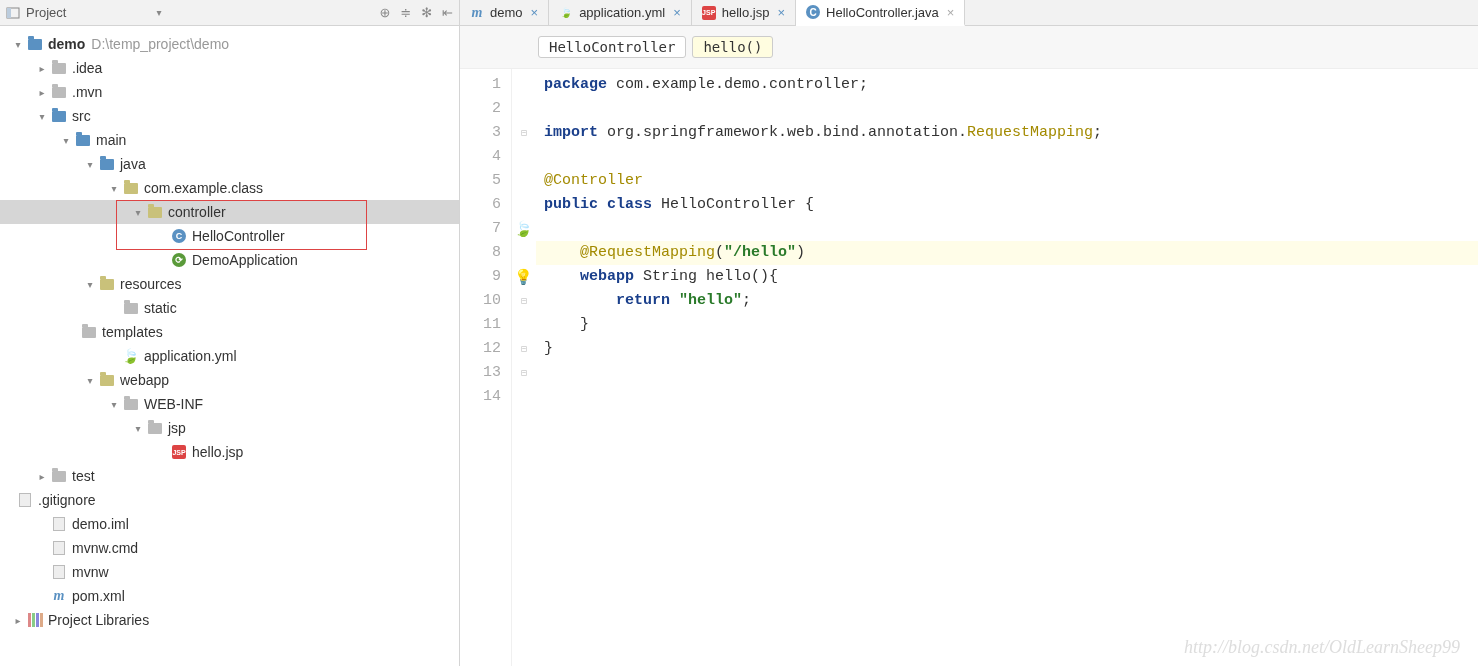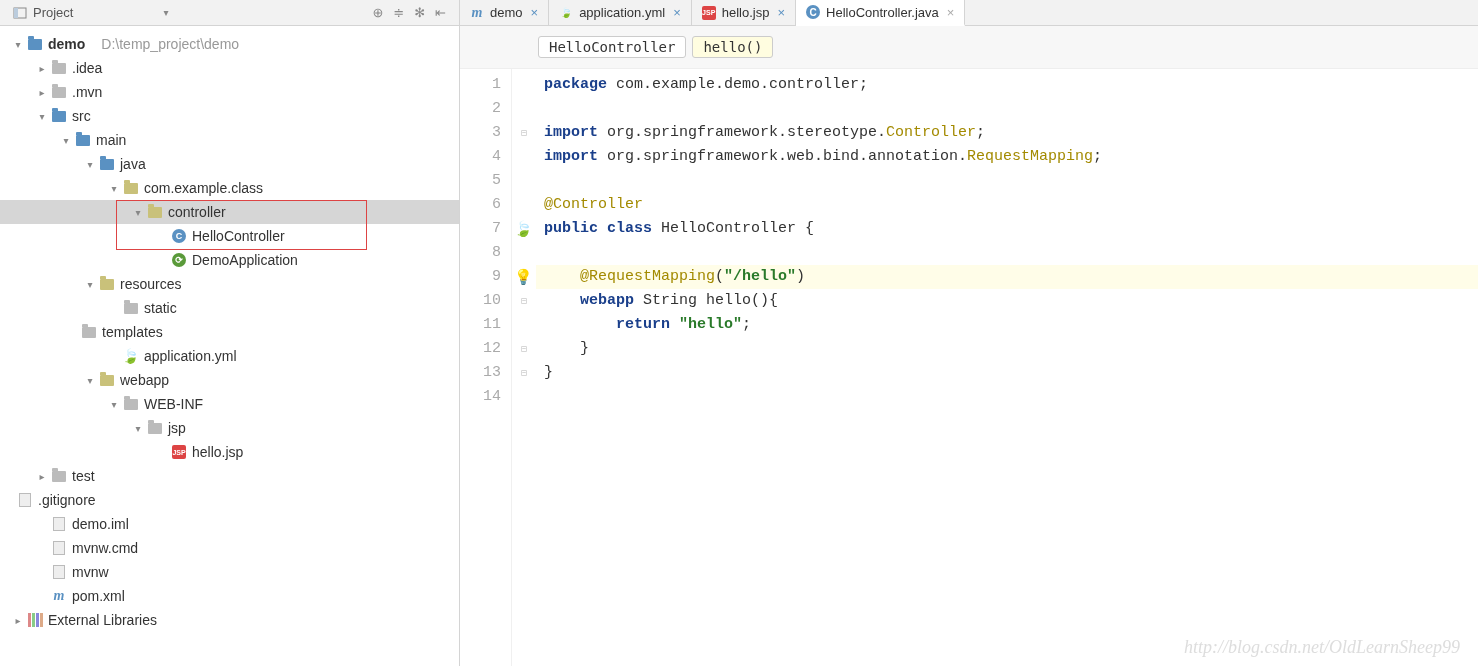--- a/index.html
+++ b/index.html
@@ -1,18 +1,18 @@
 <!DOCTYPE html>
 <html><head>
 <meta charset="utf-8">
 <style>
 * { box-sizing: border-box; margin: 0; padding: 0; }
 body { font-family: "Segoe UI", Arial, sans-serif; font-size: 13px; color: #333; background: #fff; width: 1478px; height: 666px; overflow: hidden; display: flex; flex-direction: column; }
 .header { display: flex; height: 26px; background: #f2f2f2; border-bottom: 1px solid #d4d4d4; }
-.project-header { width: 460px; display: flex; align-items: center; padding: 0 13px; border-right: 1px solid #d4d4d4; position: relative; }
+.project-header { width: 460px; display: flex; align-items: center; padding: 0 6px; border-right: 1px solid #d4d4d4; position: relative; }
 .project-header .title { margin-left: 6px; color: #555; }
 .project-header-right { margin-left: auto; display: flex; gap: 10px; color: #888; align-items: center; }
 .project-header-right span { cursor: pointer; }
 .tabs { display: flex; align-items: stretch; flex: 1; }
 .tab { display: flex; align-items: center; padding: 0 10px; border-right: 1px solid #d4d4d4; gap: 6px; cursor: pointer; white-space: nowrap; }
 .tab.active { background: #fff; border-bottom: 2px solid #fff; margin-bottom: -1px; }
 .tab .close { color: #aaa; margin-left: 2px; }
 .tab .close.modified { color: #5a91c2; }
 .tab-icon { width: 14px; height: 14px; display: flex; align-items: center; justify-content: center; font-size: 10px; font-weight: bold; border-radius: 2px; }
 .tab-icon.m { color: #5a91c2; font-style: italic; font-family: serif; font-size: 14px; }
@@ -23,21 +23,21 @@
 .body { display: flex; flex: 1; height: calc(100% - 26px); }
 .sidebar { width: 460px; border-right: 1px solid #d4d4d4; overflow: auto; padding-top: 6px; font-size: 14px; }
 .editor { flex: 1; display: flex; flex-direction: column; position: relative; }
 
 .tree-row { display: flex; align-items: center; height: 24px; cursor: pointer; white-space: nowrap; }
 .tree-row.selected { background: #d6d6d6; }
 .tree-row .arrow { width: 16px; text-align: center; color: #888; font-size: 10px; }
 .tree-row .arrow.none { visibility: hidden; }
 .tree-row .icon { width: 18px; height: 16px; display: flex; align-items: center; justify-content: center; margin-right: 4px; }
 .tree-row .label { color: #333; }
-.tree-row .path { color: #999; margin-left: 16px; }
+.tree-row .path { color: #999; margin-left: 6px; }
 .tree-row.bold .label { font-weight: bold; }
 .highlight-box { position: relative; }
 .highlight-box::after { content:""; position:absolute; left: 116px; right: 92px; top: 0; height: 48px; border: 1px solid #d44; pointer-events: none; }
 
 .breadcrumb { display: flex; align-items: center; padding: 10px 0 10px 78px; gap: 6px; border-bottom: 1px solid #eee; background:#f7f7f7; }
 .crumb { border: 1px solid #ccc; border-radius: 3px; padding: 2px 10px; font-family: Consolas, monospace; font-size: 14px; background: #fff; }
 .crumb.sel { background: #fffde0; }
 
 .code-area { display: flex; flex: 1; font-family: Consolas, "Courier New", monospace; font-size: 15px; position: relative; }
 .gutter { width: 52px; text-align: right; color: #aaa; padding-top: 4px; background: #fff; border-right: 1px solid #f0f0f0; }
@@ -313,21 +313,21 @@
       <div class="tree-row" style="padding-left:10px">
     <span class="arrow ">▸</span>
     <span class="icon">
           <span class="lib-icon">
             <span style="background:#d88"></span>
             <span style="background:#8c8"></span>
             <span style="background:#88d"></span>
             <span style="background:#da8"></span>
           </span>
         </span>
-    <span class="label">External Libraries</span>
+    <span class="label">Project Libraries</span>
 
   </div>
     </div>
   <div class="editor">
     <div class="breadcrumb">
       <span class="crumb">HelloController</span>
       <span class="crumb sel">hello()</span>
     </div>
     <div class="code-area">
       <div class="gutter" id="gutter">
@@ -370,21 +370,20 @@
             <span style="color:#ccc;font-size:10px">⊟</span>
           </div>
           <div>
             <span style="color:#ccc;font-size:10px">⊟</span>
           </div>
           <div></div>
         </div>
       <div class="code" id="code">
           <div class="line"><span class="kw">package</span><span class="plain"> com.example.demo.controller;</span></div>
           <div class="line"></div>
-          <div class="line"><span class="kw">import</span><span class="plain"> org.springframework.stereotype.</span><span class="cls">Controller</span><span class="plain">;</span></div>
           <div class="line"><span class="kw">import</span><span class="plain"> org.springframework.web.bind.annotation.</span><span class="cls">RequestMapping</span><span class="plain">;</span></div>
           <div class="line"></div>
           <div class="line"><span class="ann">@Controller</span></div>
           <div class="line"><span class="kw">public class</span><span class="plain"> HelloController {</span></div>
           <div class="line"></div>
           <div class="line hl"><span class="plain">    </span><span class="ann">@RequestMapping</span><span class="plain">(</span><span class="str">"/hello"</span><span class="plain">)</span></div>
           <div class="line"><span class="plain">    </span><span class="kw">webapp</span><span class="plain"> String hello(){</span></div>
           <div class="line"><span class="plain">        </span><span class="kw">return </span><span class="str">"hello"</span><span class="plain">;</span></div>
           <div class="line"><span class="plain">    }</span></div>
           <div class="line"><span class="plain">}</span></div>

